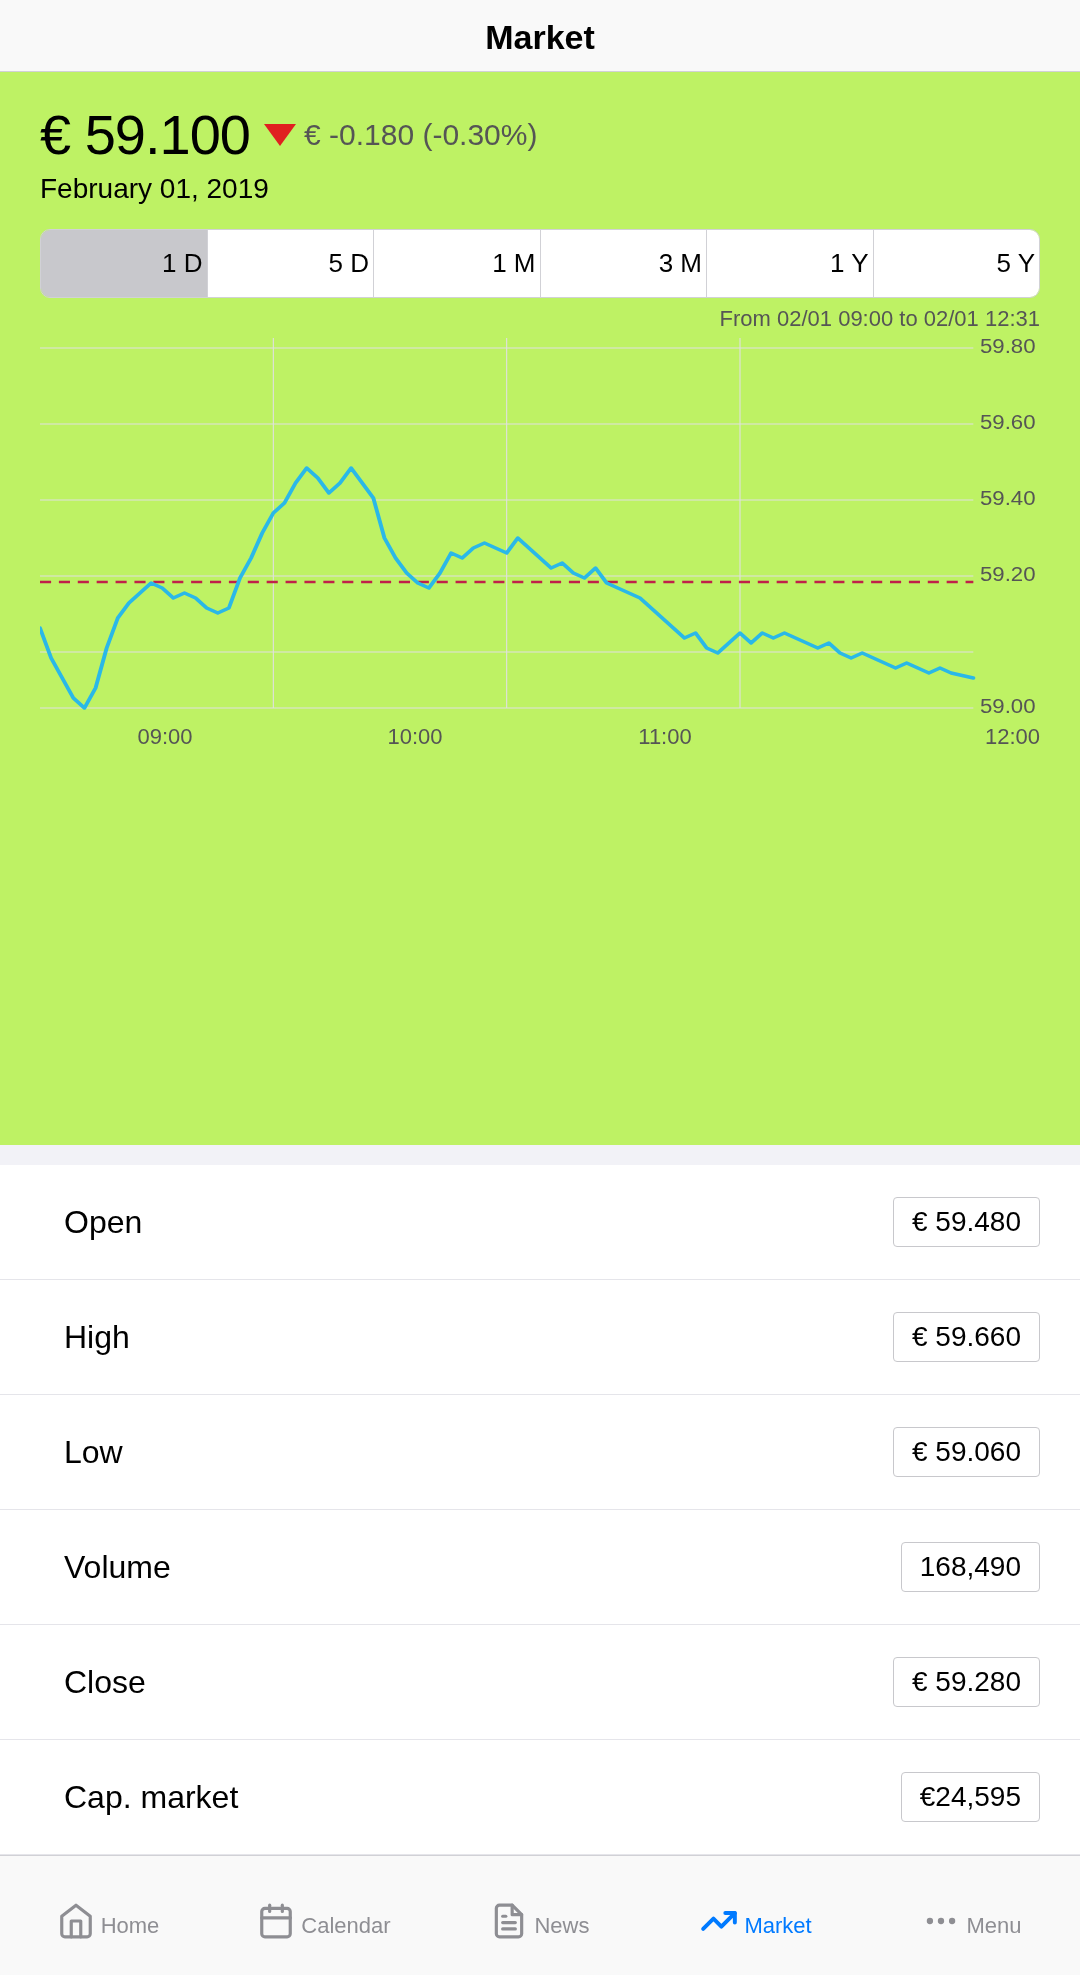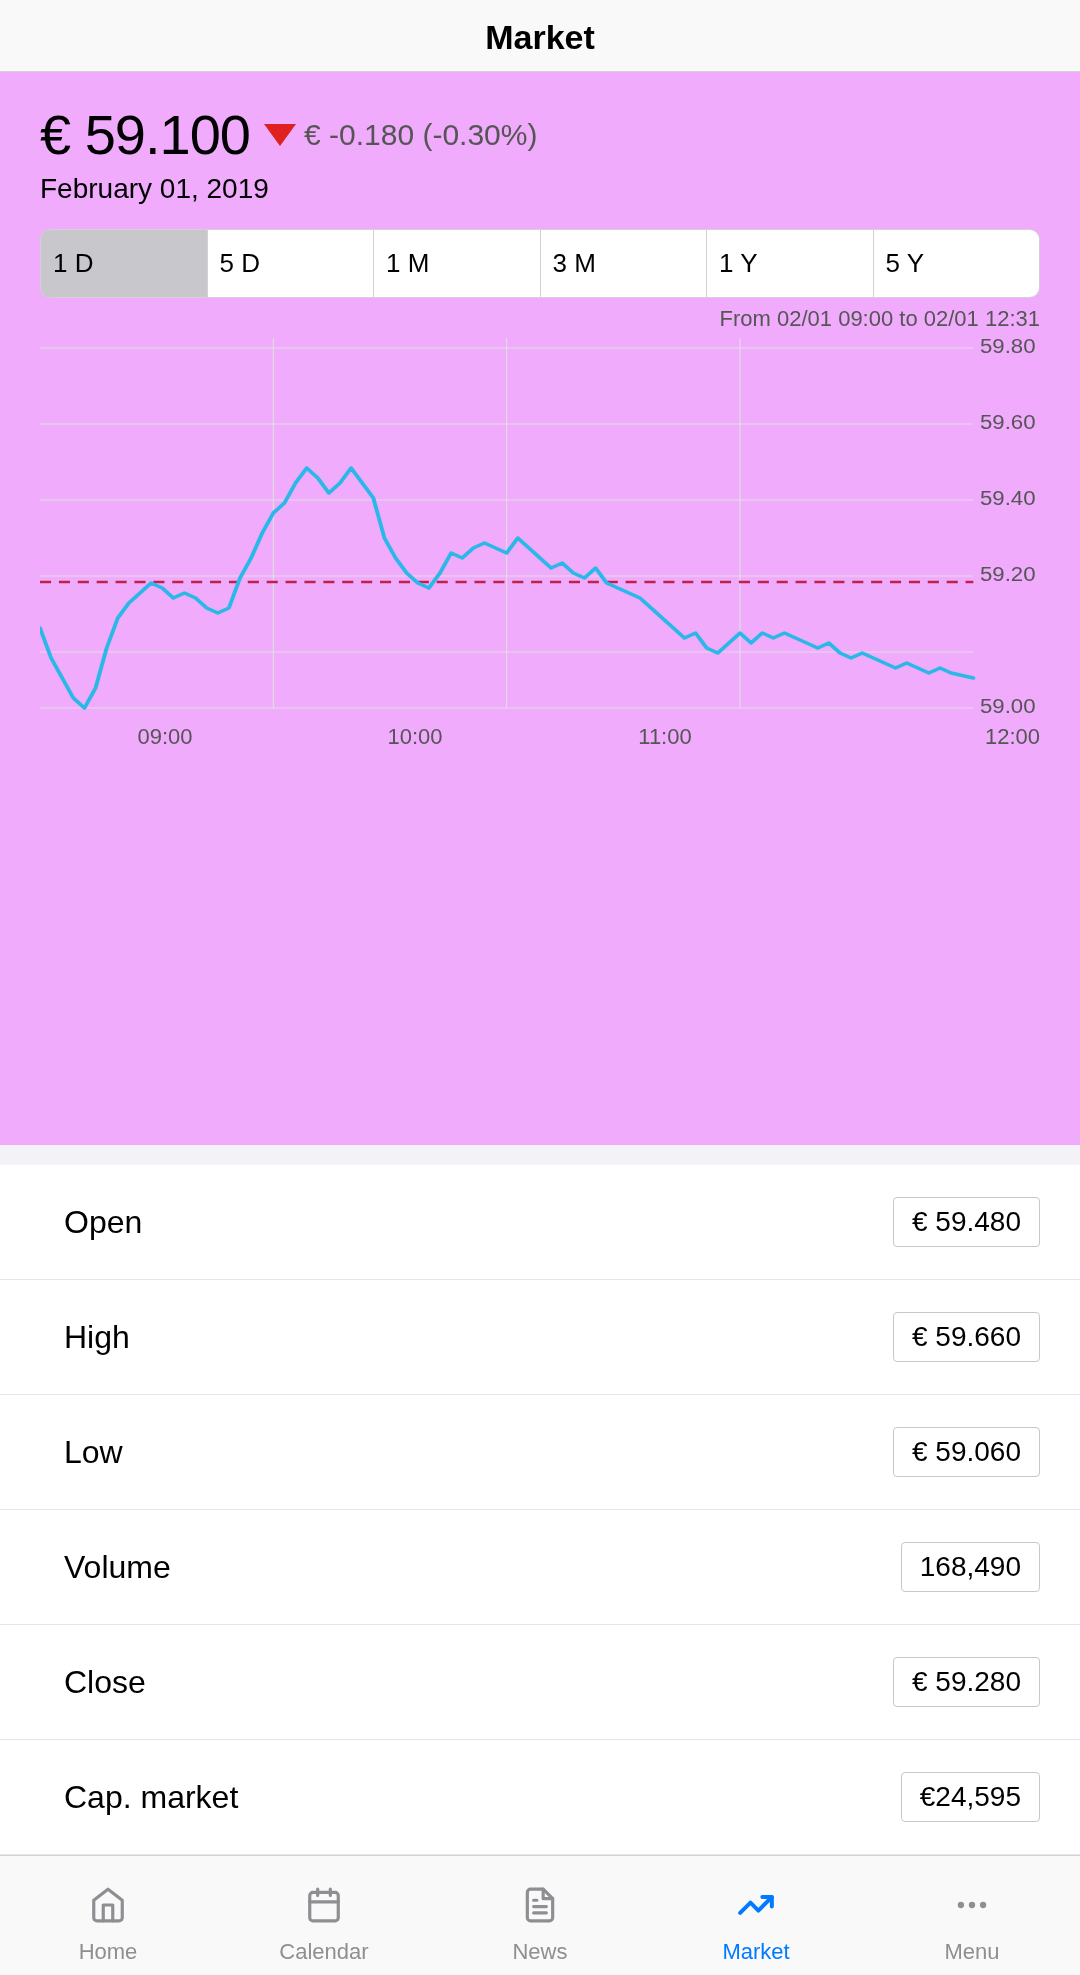--- a/index.html
+++ b/index.html
@@ -21,21 +21,21 @@
       padding: 18px 0 14px;
     }
     .header-title {
       font-size: 34px;
       font-weight: 700;
       color: #000;
     }
 
     
     .main {
-      background: #f0abfc;
+      background: #bef264;
       flex: 1;
       padding: 30px 40px 0;
     }
 
     
     .price-section {
       margin-bottom: 24px;
     }
     .price-row {
       display: flex;
@@ -77,22 +77,22 @@
     
     .time-range {
       display: flex;
       border: 1px solid #d1d1d6;
       border-radius: 10px;
       overflow: hidden;
       margin-bottom: 8px;
     }
     .time-btn {
       flex: 1;
-      padding: 18px 12px;
-      text-align: left;
+      padding: 18px 4px;
+      text-align: right;
       font-size: 26px;
       font-weight: 500;
       color: #000;
       background: #fff;
       border: none;
       border-right: 1px solid #d1d1d6;
       cursor: pointer;
     }
     .time-btn:last-child { border-right: none; }
     .time-btn.active {
@@ -159,21 +159,21 @@
     
     .tab-bar {
       background: #f9f9f9;
       border-top: 1px solid #d1d1d6;
       display: flex;
       height: 120px;
     }
     .tab-item {
       flex: 1;
       display: flex;
-      flex-direction: column;
+      flex-direction: row;
       align-items: center;
       justify-content: center;
       gap: 6px;
       cursor: pointer;
       margin-top: 20px;
     }
     .tab-icon {
       font-size: 40px;
       color: #8e8e93;
     }

